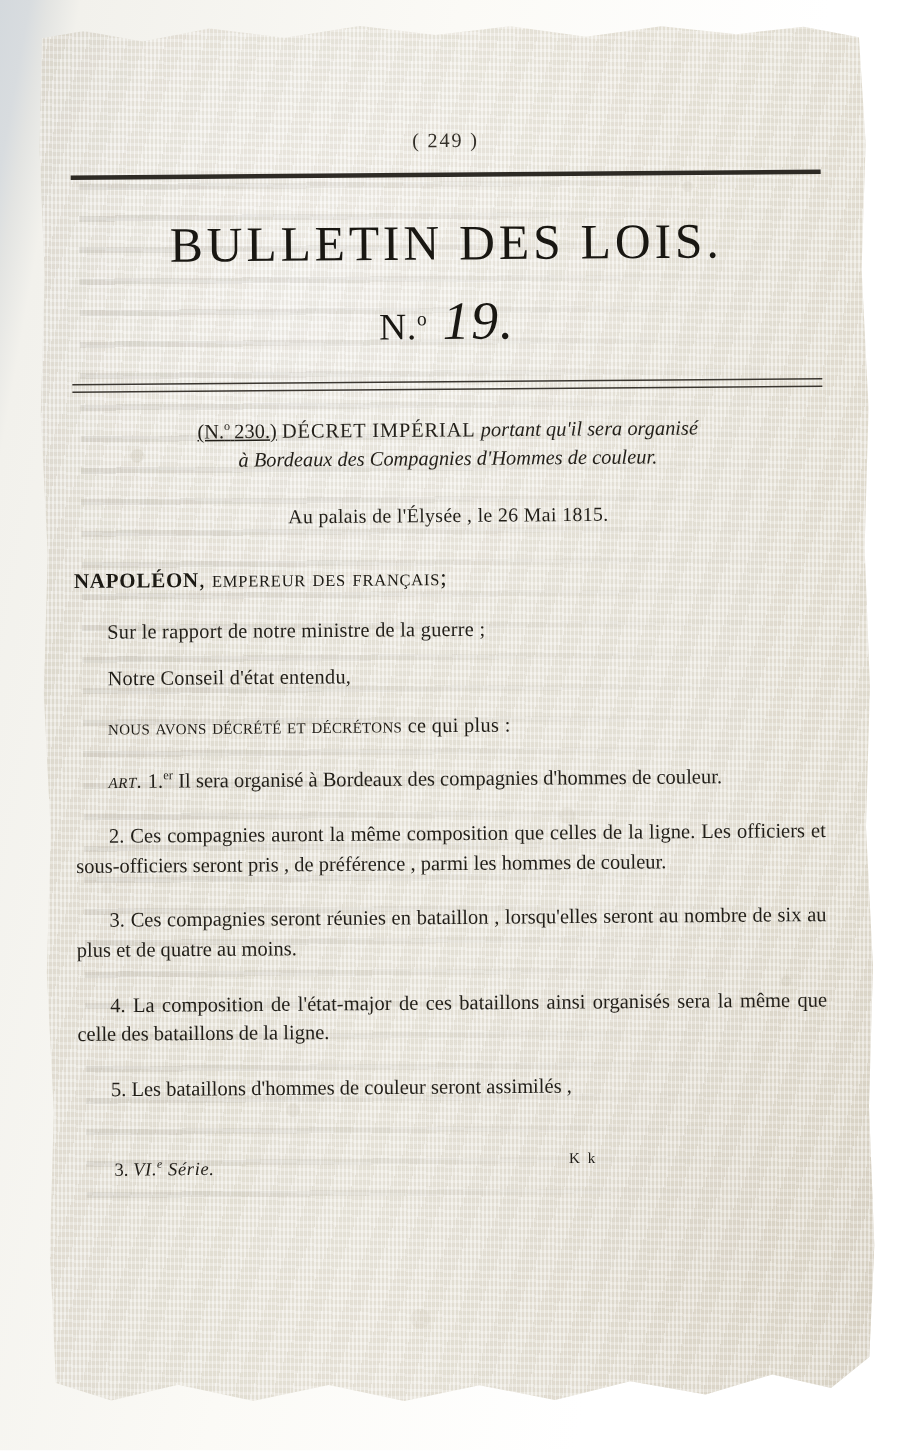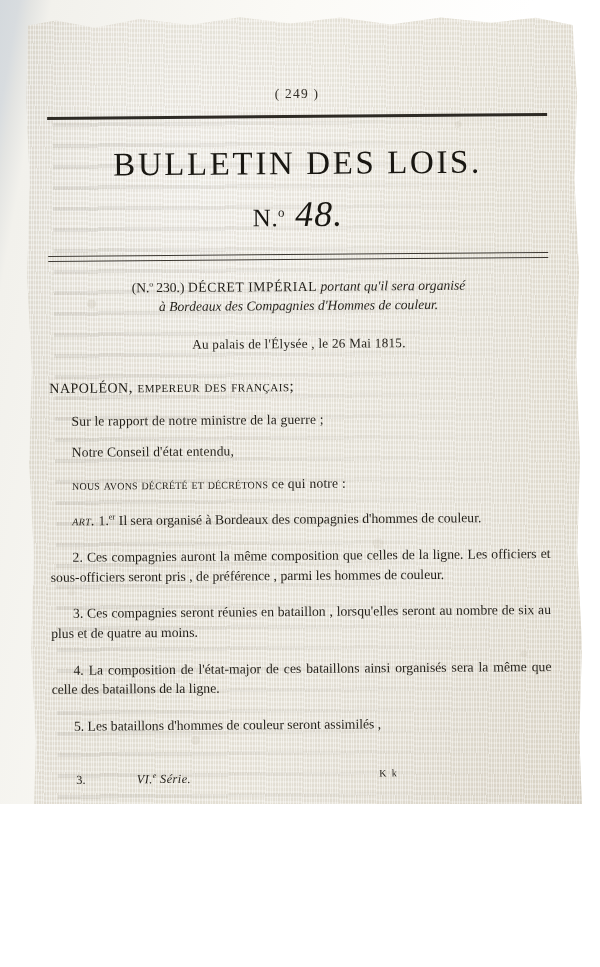--- a/index.html
+++ b/index.html
@@ -10,21 +10,21 @@
   body {
     width: 600px;
     height: 967px;
     font-family: "Liberation Serif", serif;
     overflow: hidden;
   }
 
   #scene {
     position: relative;
     width: 600px;
-    height: 804px;
+    height: 967px;
     background: linear-gradient(100deg,
         #d4d9dd 0%,
         #d8dcdf 2.6%,
         #e3e4e2 4.2%,
         #f2f1ec 7%,
         #fbfaf6 40%,
         #ffffff 72%,
         #ffffff 100%);
     overflow: hidden;
   }
@@ -163,21 +163,21 @@
     opacity: 0.88;
   }
 
   .decree-title {
     margin-top: 17px;
     font-size: 13.6px;
     line-height: 1.42;
     text-align: center;
     color: #221f19;
   }
-  .decree-title .ref { font-style: normal; }
+  .decree-title .ref { font-style: normal; text-decoration: underline; }
   .decree-title .ref sup { font-size: 0.6em; vertical-align: super; }
   .decree-title .caps {
     letter-spacing: 0.6px;
   }
   .decree-title .ital { font-style: italic; }
   .decree-title .l2 { display: block; }
 
   .dateline {
     margin-top: 20px;
     text-align: center;
@@ -192,20 +192,21 @@
     letter-spacing: 0.5px;
     color: #1c1a14;
   }
   .sc {
     font-variant: small-caps;
     text-transform: lowercase;
   }
   .sc::first-letter { text-transform: uppercase; }
   .capfirst {
     font-size: 1.28em;
+    font-weight: bold;
   }
 
   .preamble {
     margin-top: 16px;
     font-size: 13.6px;
     letter-spacing: 0.15px;
     padding-left: 22px;
     color: #221f19;
   }
   .preamble + .preamble { margin-top: 15px; }
@@ -251,21 +252,20 @@
   }
   .footline .serie {
     position: absolute;
     left: 24px;
     top: 0;
     white-space: nowrap;
   }
   .footline .serie .rom {
     font-style: italic;
     letter-spacing: 0.4px;
-    margin-left: 48px;
   }
   .footline .serie .rom sup { font-size: 0.62em; vertical-align: super; }
   .footline .sig {
     position: absolute;
     left: 327px;
     top: -2px;
     font-size: 10px;
     letter-spacing: 1.4px;
   }
 
@@ -299,21 +299,21 @@
   <div class="page">
     <div class="col">
 
       <div class="folio">( 249 )</div>
 
       <div class="rule-thick"></div>
 
       <div class="masthead">BULLETIN DES LOIS.</div>
 
       <div class="numero">
-        <span class="nlabel"><span>N.</span><sup>o</sup></span><span class="nval">48.</span>
+        <span class="nlabel"><span>N.</span><sup>o</sup></span><span class="nval">19.</span>
       </div>
 
       <div class="rule-double"></div>
 
       <div class="decree-title">
         <span class="ref"><span>(N.</span><sup>o</sup> <span>230.)</span></span>
         <span class="caps">DÉCRET IMPÉRIAL</span>
         <span class="ital">portant qu'il sera organisé</span>
         <span class="l2 ital">à Bordeaux des Compagnies d'Hommes de couleur.</span>
       </div>
@@ -322,21 +322,21 @@
 
       <div class="emperor">
         <span class="sc capfirst">Napoléon</span><span class="sc">, Empereur des Français;</span>
       </div>
 
       <div class="preamble">Sur le rapport de notre ministre de la guerre ;</div>
       <div class="preamble">Notre Conseil d'état entendu,</div>
 
       <div class="decretons">
         <span class="smc">Nous avons décrété et décrétons</span>
-        <span>ce qui notre :</span>
+        <span>ce qui plus :</span>
       </div>
 
       <div class="art">
         <span class="artlabel">Art.</span>
         <span>1.</span><sup>er</sup>
         <span>Il sera organisé à Bordeaux des compagnies d'hommes de couleur.</span>
       </div>
 
       <div class="art">
         <span>2.</span>

